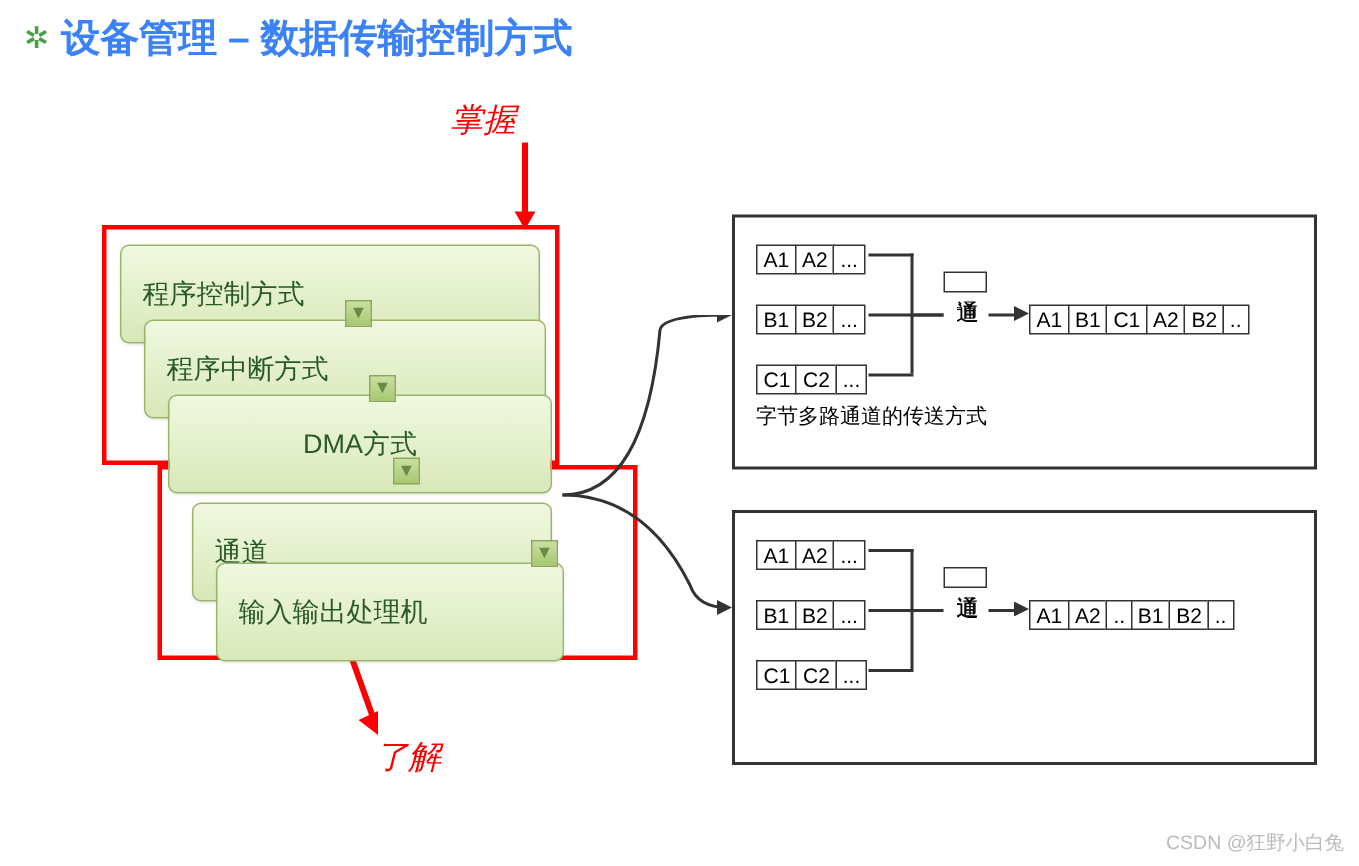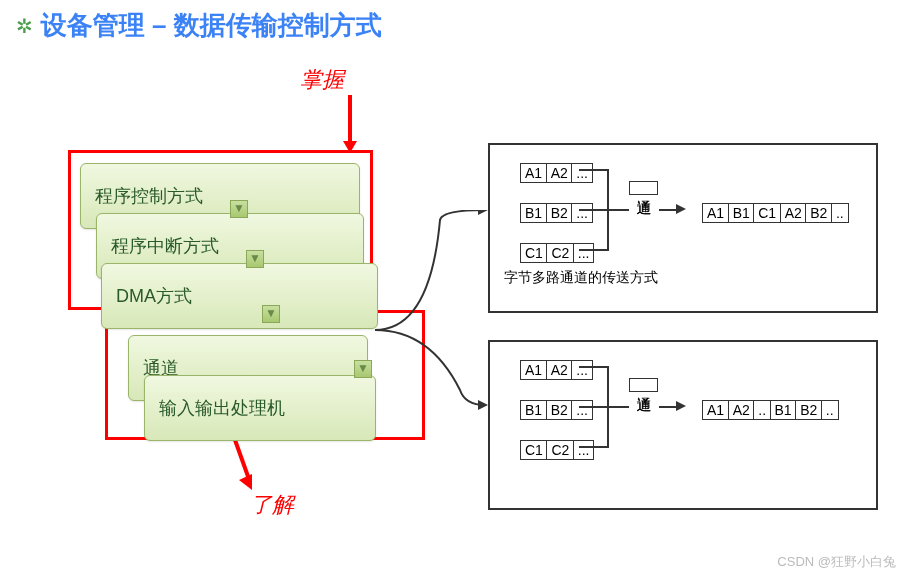--- a/index.html
+++ b/index.html
@@ -13,41 +13,41 @@
   .ann-top { left: 300px; top: 65px; }
   .ann-bot { left: 250px; top: 490px; }
   
   .red-box { position: absolute; border: 3px solid #ff0000; }
   .box1 { left: 68px; top: 150px; width: 305px; height: 160px; }
   .box2 { left: 105px; top: 310px; width: 320px; height: 130px; }
   
   .method { position: absolute; background: linear-gradient(#f0f8e0, #d8e8b8); border: 1px solid #9ab56a; border-radius: 6px; padding: 20px 14px; font-size: 18px; color: #2a5a2a; box-shadow: 0 1px 2px rgba(0,0,0,0.1); }
   .m1 { left: 80px; top: 163px; width: 280px; }
   .m2 { left: 96px; top: 213px; width: 268px; font-family: Liberation Mono, monospace; }
-  .m3 { left: 101px; top: 263px; width: 277px; }
+  .m3 { left: 112px; top: 263px; width: 256px; text-align: center; }
   .m4 { left: 128px; top: 335px; width: 240px; }
   .m5 { left: 144px; top: 375px; width: 232px; }
   
   .down-arrow { position: absolute; width: 18px; height: 18px; background: linear-gradient(#c8e0a0, #a8c870); border: 1px solid #8aa858; }
   .down-arrow::after { content: "▼"; position: absolute; left: 2px; top: 0px; color: #6a8a48; font-size: 12px; }
   .da1 { left: 230px; top: 200px; }
   .da2 { left: 246px; top: 250px; }
   .da3 { left: 262px; top: 305px; }
   .da4 { left: 354px; top: 360px; }
   
   .red-arrow { position: absolute; }
   .red-arrow svg { overflow: visible; }
   .ra1 { left: 340px; top: 95px; }
   .ra2 { left: 230px; top: 440px; }
   
   .channel-box { position: absolute; border: 2px solid #333; padding: 14px 14px 10px 14px; width: 390px; }
   .cb1 { left: 488px; top: 143px; height: 170px; }
   .cb2 { left: 488px; top: 340px; height: 170px; }
   
-  .row-cells { display: flex; margin: 4px 16px; }
+  .row-cells { display: flex; margin: 4px 0; }
   .cell { border: 1.5px solid #333; padding: 1px 4px; font-size: 14px; background: #fff; margin-right: -1.5px; }
   
   .channel-node { position: absolute; border: 1.5px solid #333; padding: 6px 4px; font-size: 15px; writing-mode: vertical-rl; background: #fff; }
   
   .caption { font-size: 14px; margin-top: 0; }
   
   .watermark { position: absolute; right: 10px; bottom: 6px; color: #bbb; font-size: 13px; text-align: right; }
   
   .curve { position: absolute; pointer-events: none; }
   .line { position: absolute; background: #333; }

